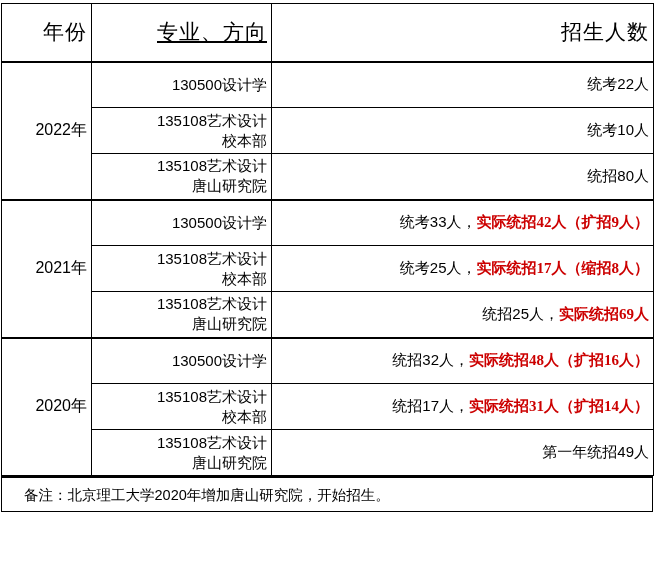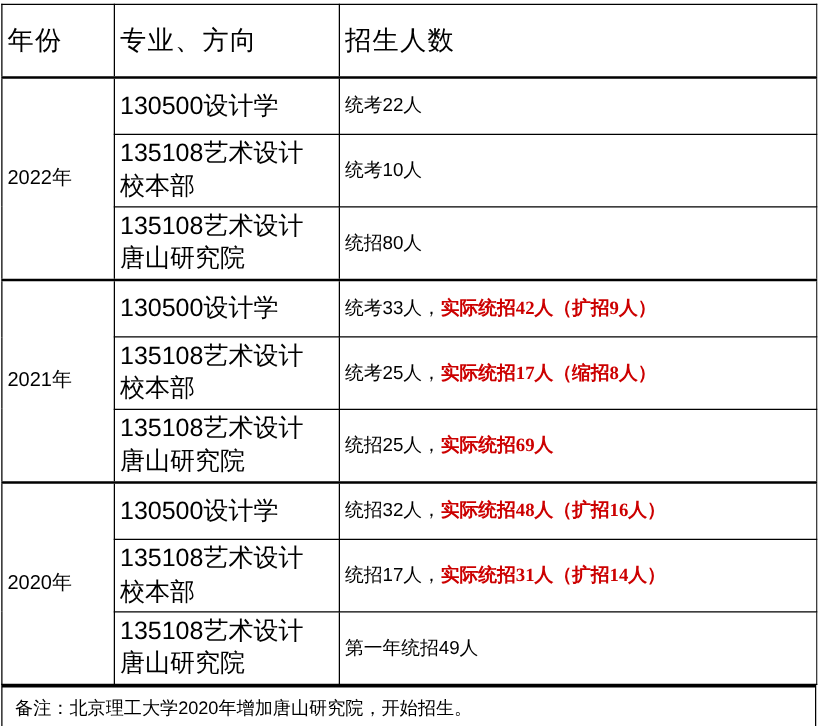--- a/index.html
+++ b/index.html
@@ -21,44 +21,44 @@
     box-sizing: border-box;
   }
   table.grid {
     border-collapse: collapse;
     width: 652px;
     margin: 3px 1px 0 1px;
     table-layout: fixed;
   }
   table.grid td, table.grid th {
     border: 1px solid #000000;
-    text-align: left;
+    text-align: right;
     vertical-align: middle;
     font-weight: normal;
     padding: 2px 4px;
     box-sizing: border-box;
   }
   
   .hdr td {
     font-size: 21px;
     font-weight: bold;
     height: 58px;
     letter-spacing: 1px;
   }
   .col-year  { width: 90px; }
-  .col-major { width: 180px; }
+  .col-major { width: 180px; text-decoration: underline; }
   .col-count { width: 382px; }
 
   
   .yearcell {
     font-size: 16px;
   }
   
   .majorcell {
-    font-size: 20px;
+    font-size: 15px;
     line-height: 1.32;
     margin-top: 15px;
   }
   .majorcell .l2 { display: block; }
 
   
   .countcell {
     font-size: 15px;
   }
   .countcell .red {
@@ -73,21 +73,21 @@
     border-top: 2px solid #000000;
   }
 
   .note {
     margin: 0 1px;
     width: 652px;
     box-sizing: border-box;
     border: 1px solid #000000;
     border-top: 2px solid #000000;
     font-size: 14.5px;
-    padding: 9px 8px 9px 10px;
+    padding: 9px 8px 9px 22px;
     text-align: left;
     height: 36px;
     line-height: 1.2;
   }
 </style>
 </head>
 <body>
 
 <div id="sheet">
   <table class="grid">

